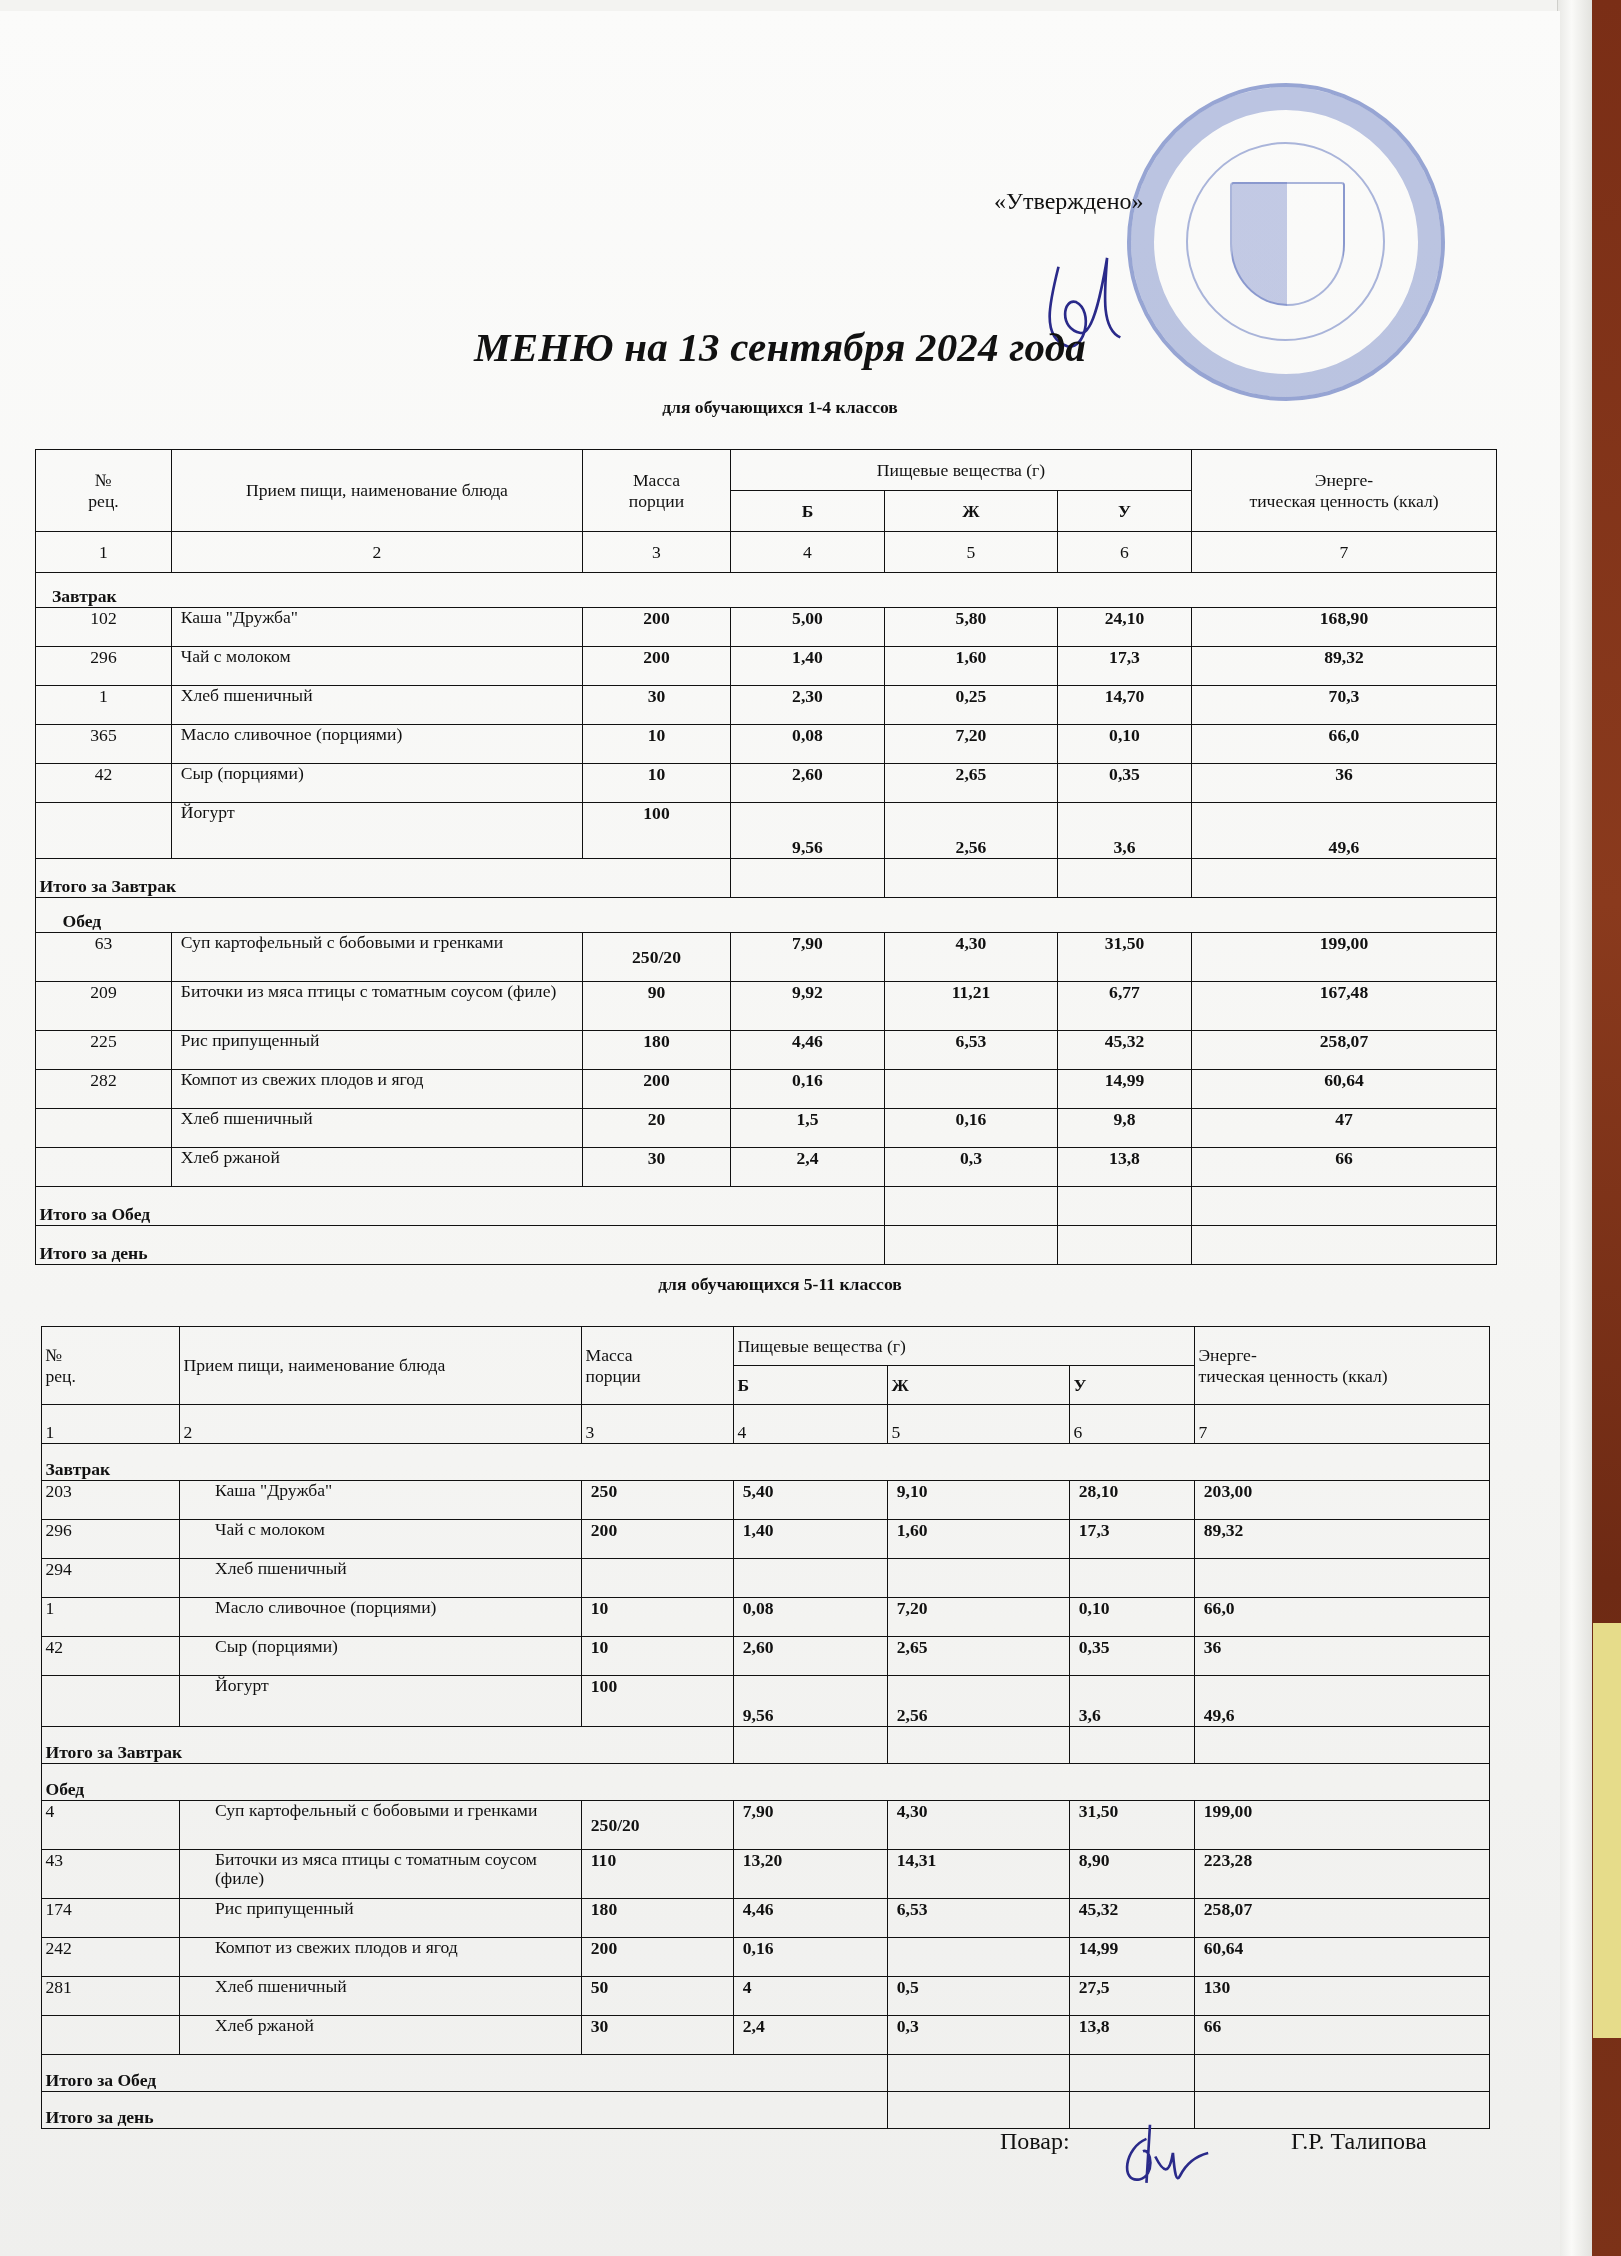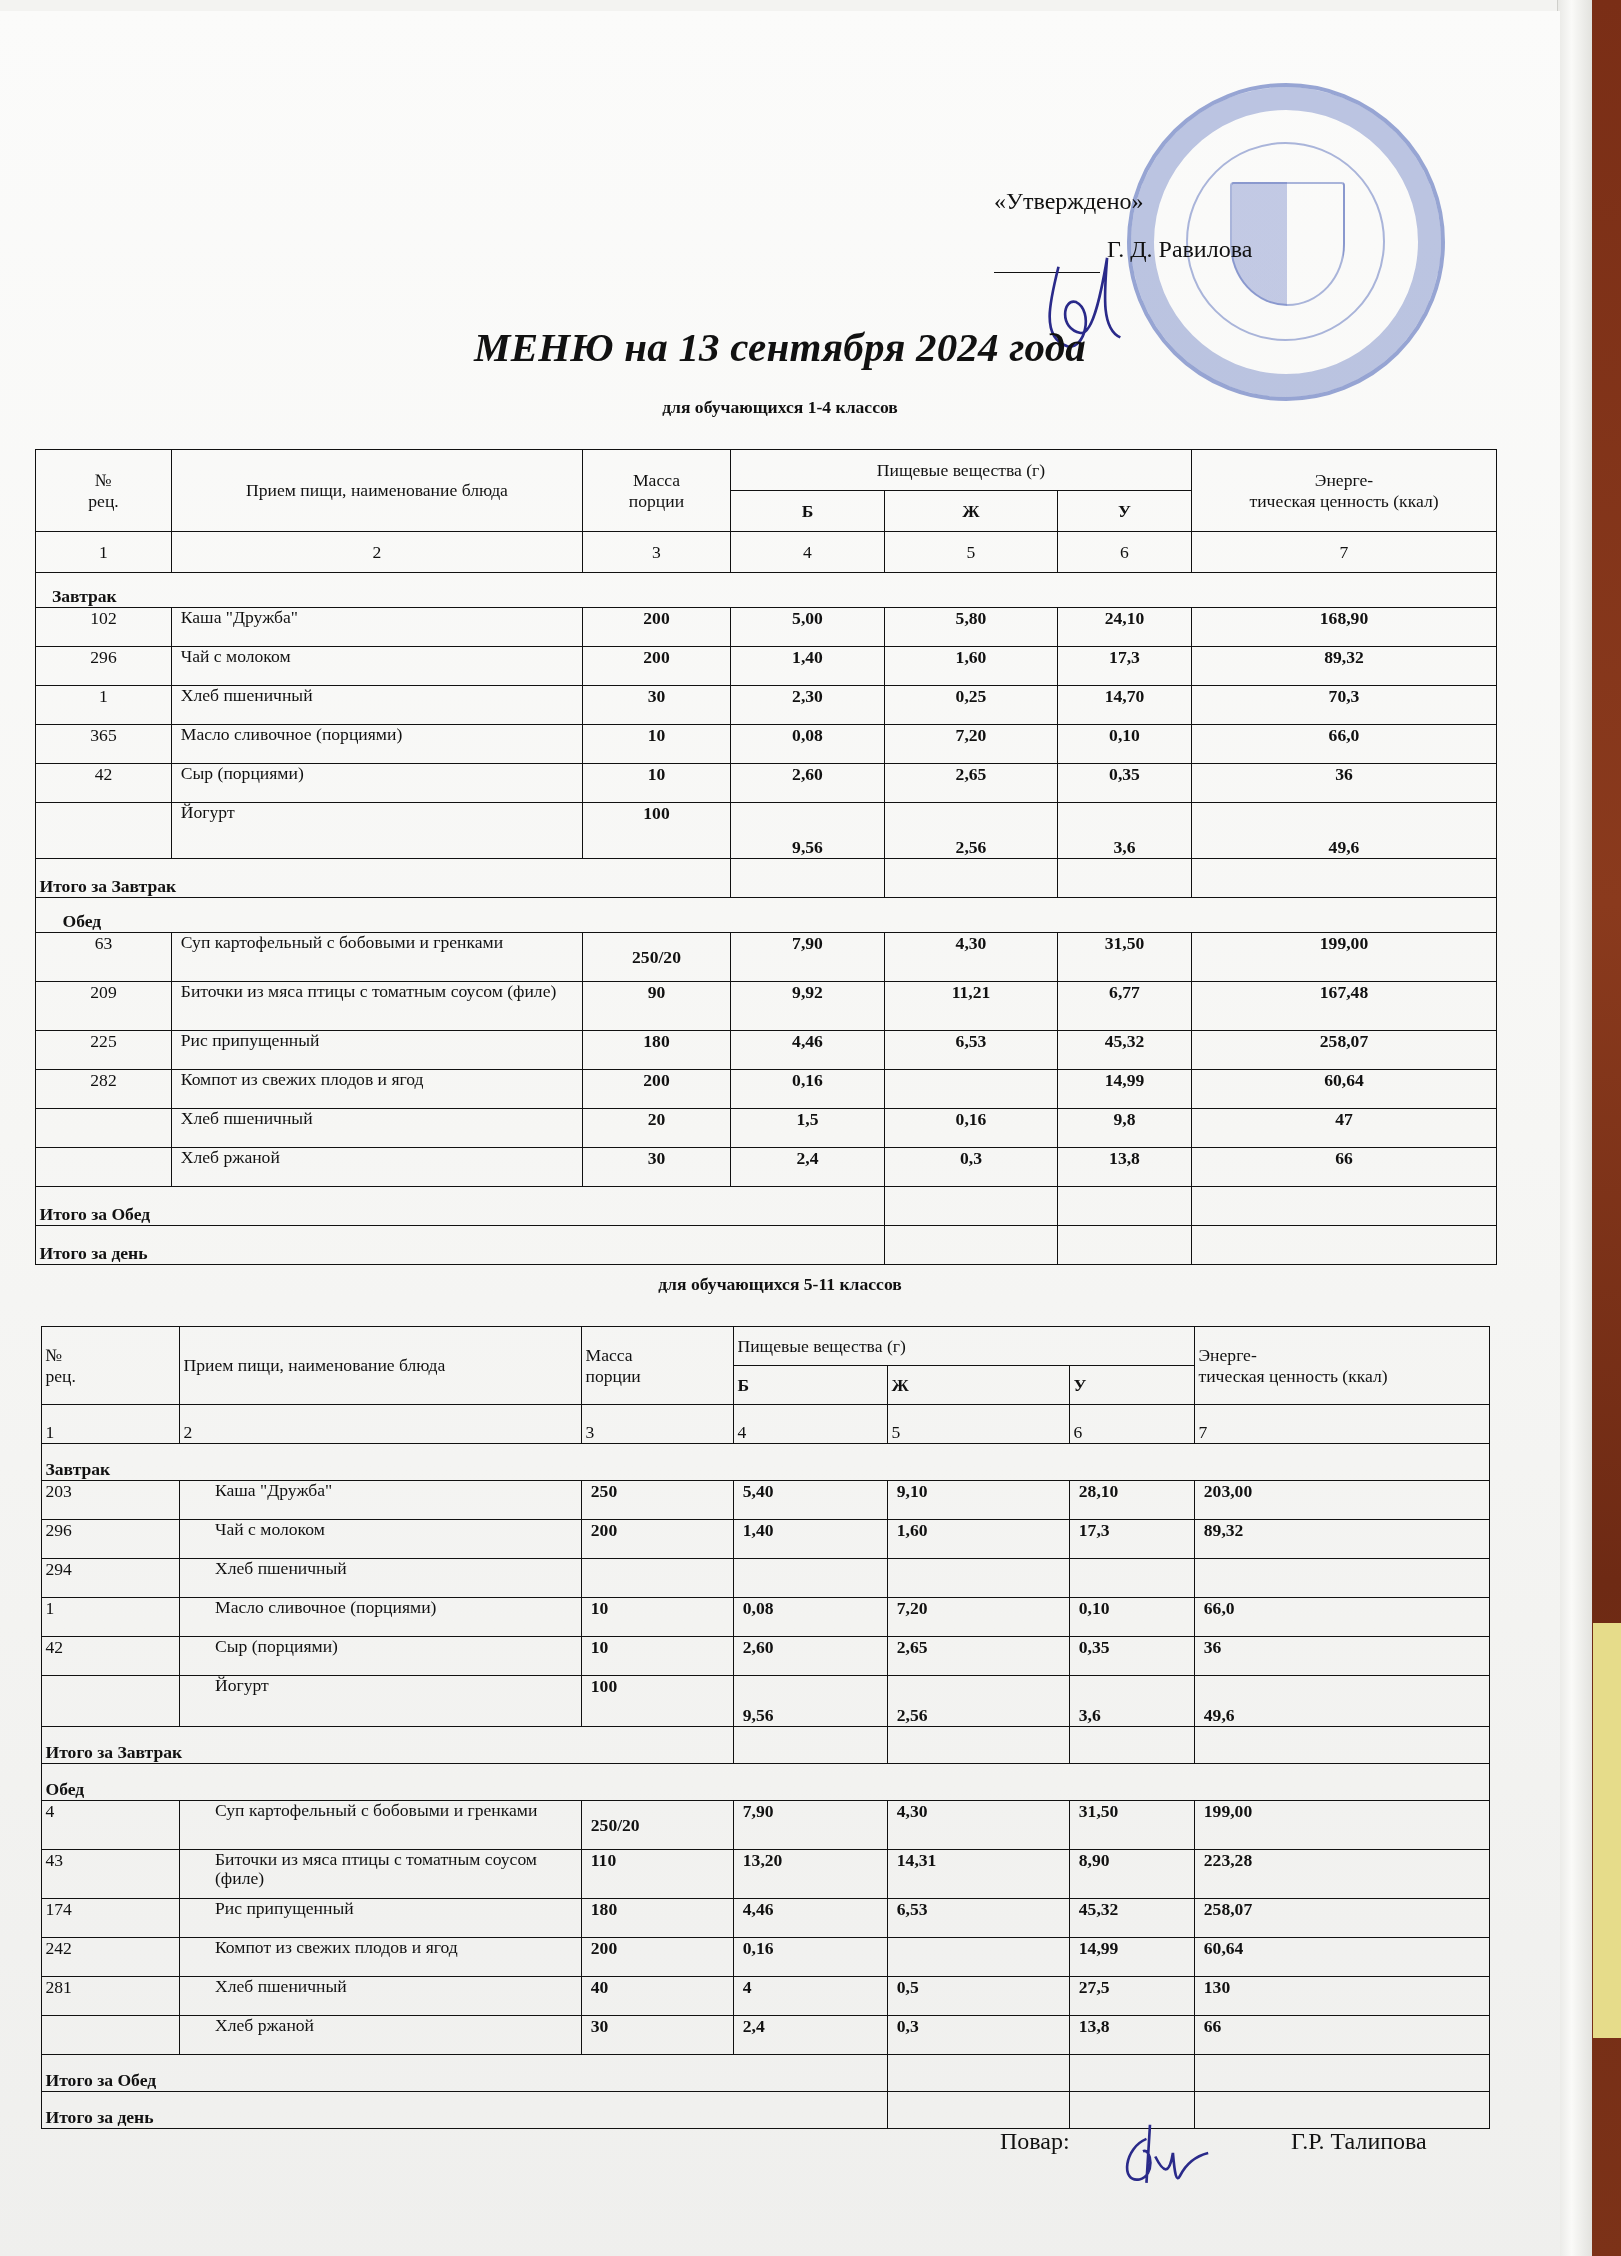--- a/index.html
+++ b/index.html
@@ -85,21 +85,20 @@
 
 <div class="page">
 
   <div class="stamp">
     <div class="inner"></div>
     <div class="shield"></div>
   </div>
 
   <div class="approve">
     <div>«Утверждено»</div>
-    <div><span class="sigline"></span><span>Г. Д. Равилова</span></div>
   </div>
 
   <svg class="sig1" width="106" height="115" viewBox="0 0 120 130">
     <path d="M30 20 C 20 60, 10 100, 40 110 C 60 115, 70 70, 50 60 C 35 55, 30 90, 55 95 C 70 97, 80 40, 85 10 C 82 50, 78 90, 100 100" fill="none" stroke="#2a2a8a" stroke-width="3"></path>
   </svg>
 
   <div class="title">МЕНЮ на 13 сентября 2024 года</div>
 
   <div class="subtitle" style="top:386px;">для обучающихся 1-4 классов</div>
 
@@ -407,21 +406,21 @@
           <td class="name" style="padding-left: 35px;">Компот из свежих плодов и ягод</td>
           <td class="c num" style="text-align: left; vertical-align: top; padding-left: 8.8px;">200</td>
           <td class="c num" style="text-align: left; padding-left: 8.8px;">0,16</td>
           <td class="c num" style="text-align: left; padding-left: 8.8px;"></td>
           <td class="c num" style="text-align: left; padding-left: 8.8px;">14,99</td>
           <td class="c num" style="text-align: left; padding-left: 8.8px;">60,64</td>
         </tr>
         <tr style="height: 39px;">
           <td class="c num" style="text-align: left; font-weight: normal; padding-left: 3.5px;">281</td>
           <td class="name" style="padding-left: 35px;">Хлеб пшеничный</td>
-          <td class="c num" style="text-align: left; vertical-align: top; padding-left: 8.8px;">40</td>
+          <td class="c num" style="text-align: left; vertical-align: top; padding-left: 8.8px;">50</td>
           <td class="c num" style="text-align: left; padding-left: 8.8px;">4</td>
           <td class="c num" style="text-align: left; padding-left: 8.8px;">0,5</td>
           <td class="c num" style="text-align: left; padding-left: 8.8px;">27,5</td>
           <td class="c num" style="text-align: left; padding-left: 8.8px;">130</td>
         </tr>
         <tr style="height: 39px;">
           <td class="c num" style="text-align: left; font-weight: normal; padding-left: 3.5px;"></td>
           <td class="name" style="padding-left: 35px;">Хлеб ржаной</td>
           <td class="c num" style="text-align: left; vertical-align: top; padding-left: 8.8px;">30</td>
           <td class="c num" style="text-align: left; padding-left: 8.8px;">2,4</td>

